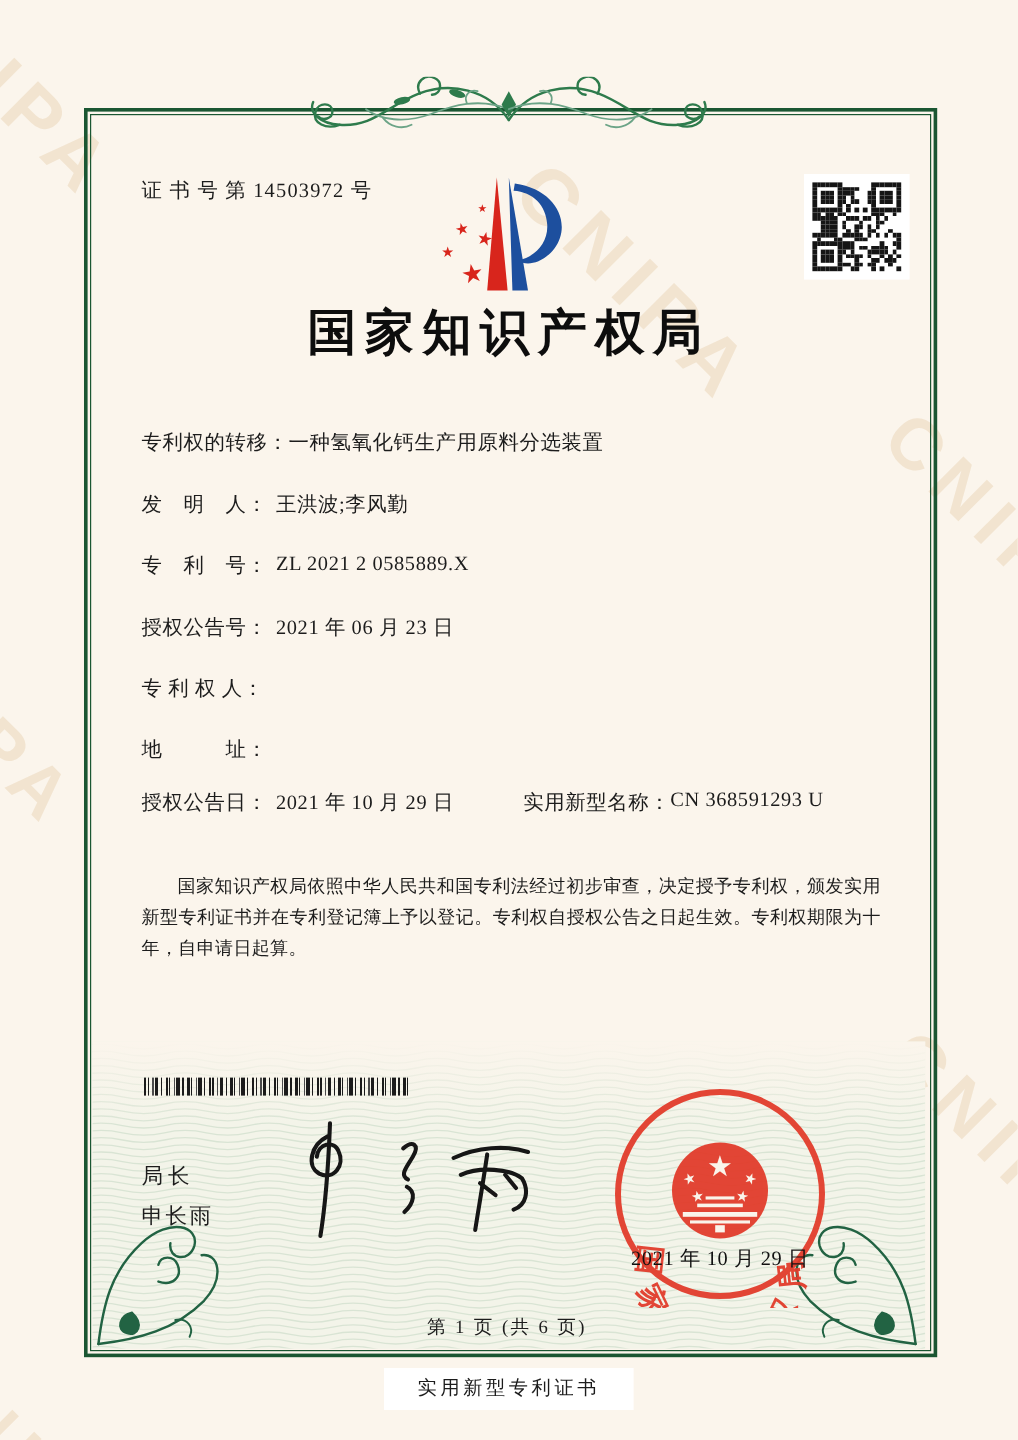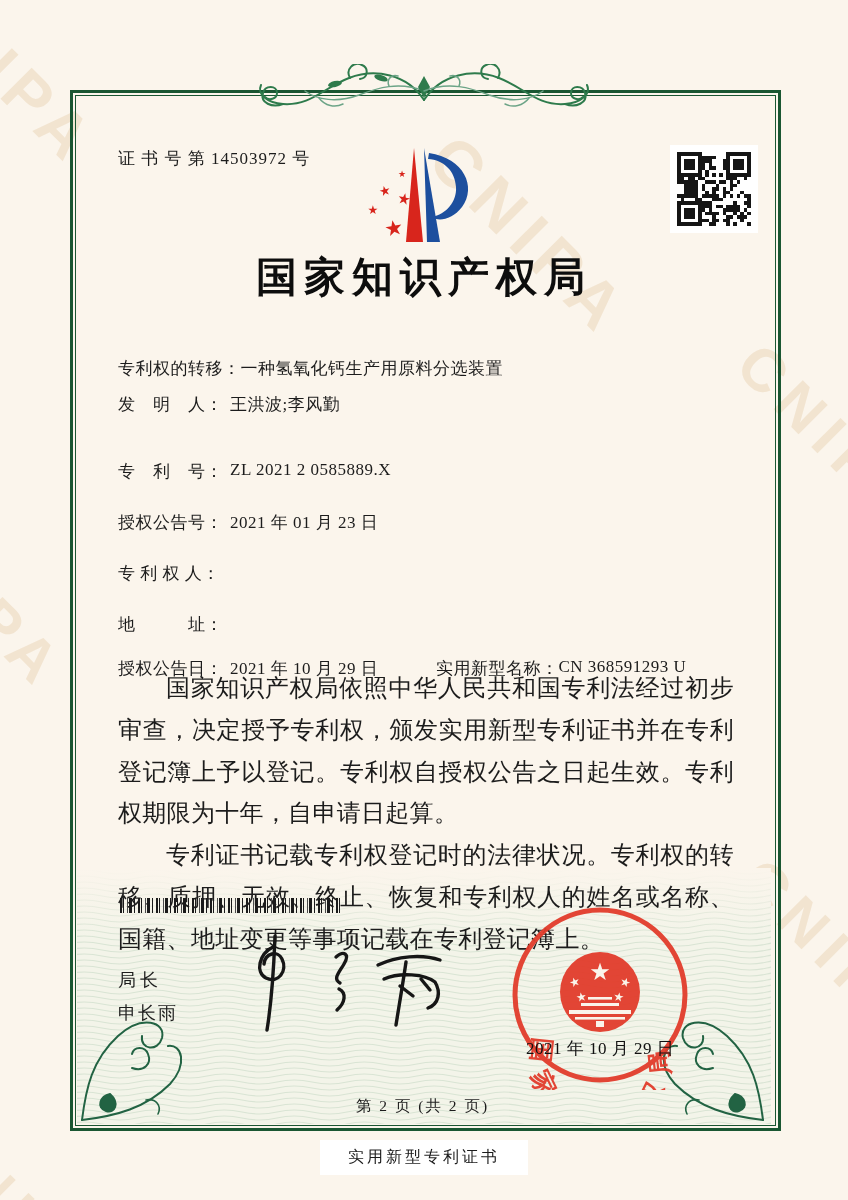--- a/index.html
+++ b/index.html
@@ -22,21 +22,21 @@
   
   .waves{position:absolute;left:77px;top:868px;width:694px;height:256px;overflow:hidden;background:#f3f4e9;z-index:1}
   .waves-fade{position:absolute;left:77px;top:868px;width:694px;height:70px;background:linear-gradient(#fbf5ec,rgba(251,245,236,0));z-index:2}
   
   .cert-no{left:118px;top:147px;font-size:17px;letter-spacing:1px;z-index:5}
   .doc-title{left:0;width:848px;top:250px;text-align:center;font-size:41px;font-weight:700;letter-spacing:7px;color:#0d0d0d;z-index:5}
   .field-row{position:absolute;left:118px;width:614px;display:flex;font-size:17px;letter-spacing:.5px;z-index:5;white-space:nowrap}
   .flabel{flex:0 0 auto;min-width:112px}
   .fvalue{flex:0 0 auto}
   .grant-no{position:absolute;left:318px;top:0;display:flex;white-space:nowrap}
-  .paras{left:118px;top:668px;width:616px;font-size:24px;line-height:1.74;text-align:justify;z-index:5}
+  .paras{left:118px;top:726px;width:616px;font-size:15px;line-height:1.74;text-align:justify;z-index:5}
   .paras p{margin:0;text-indent:2em;letter-spacing:.3px}
   .barcode{left:120px;top:898px;width:222px;height:15px;z-index:5;
     background:repeating-linear-gradient(90deg,
       #1b1b1b 0 2px,transparent 2px 3px,#1b1b1b 3px 4px,transparent 4px 7px,
       #4a4a4a 7px 8px,transparent 8px 9px,#1b1b1b 9px 12px,transparent 12px 14px,
       #1b1b1b 14px 15px,transparent 15px 18px)}
   .sig-role{left:118px;top:968px;font-size:18px;font-family:"Liberation Sans","DejaVu Sans",sans-serif;letter-spacing:4px;z-index:5}
   .sig-name{left:118px;top:1001px;font-size:18px;font-family:"Liberation Sans","DejaVu Sans",sans-serif;letter-spacing:2px;z-index:5}
   .signature-svg{left:240px;top:933px;z-index:5}
   .seal-svg{left:505px;top:900px;z-index:6;opacity:.94}
@@ -360,50 +360,49 @@
     <i style="left:56.38px;top:70.48px;width:3.52px;height:3.52px"></i>
     <i style="left:70.48px;top:70.48px;width:3.52px;height:3.52px"></i>
   </div>
 
 <div class="abs doc-title">国家知识产权局</div>
 
 <div class="field-row" style="top:357px">
   <span class="flabel">专利权的转移：</span>
   <span class="fvalue">一种氢氧化钙生产用原料分选装置</span>
 </div>
-<div class="field-row" style="top:393px">
+<div class="field-row" style="top:409px">
   <span class="flabel">发　明　人：</span>
   <span class="fvalue">王洪波;李风勤</span>
 </div>
 <div class="field-row" style="top:460px">
   <span class="flabel">专　利　号：</span>
   <span class="fvalue">ZL 2021 2 0585889.X</span>
 </div>
 <div class="field-row" style="top:511px">
   <span class="flabel">授权公告号：</span>
-  <span class="fvalue">2021 年 01 月 23 日</span>
+  <span class="fvalue">2021 年 06 月 23 日</span>
 </div>
 <div class="field-row" style="top:562px">
   <span class="flabel">专 利 权 人：</span>
 </div>
 <div class="field-row" style="top:613px">
   <span class="flabel">地　　　址：</span>
 </div>
 <div class="field-row" style="top:657px">
   <span class="flabel">授权公告日：</span>
   <span class="fvalue">2021 年 10 月 29 日</span>
   <span class="grant-no">
     <span>实用新型名称：</span>
     <span>CN 368591293 U</span>
   </span>
 </div>
 
 <div class="abs paras">
   <p>国家知识产权局依照中华人民共和国专利法经过初步审查，决定授予专利权，颁发实用新型专利证书并在专利登记簿上予以登记。专利权自授权公告之日起生效。专利权期限为十年，自申请日起算。</p>
-  <p>专利证书记载专利权登记时的法律状况。专利权的转移、质押、无效、终止、恢复和专利权人的姓名或名称、国籍、地址变更等事项记载在专利登记簿上。</p>
 </div>
 
 <div class="abs barcode"></div>
 
 <div class="abs sig-role">局长</div>
 <div class="abs sig-name">申长雨</div>
 
 <svg class="abs signature-svg" width="205" height="102" viewBox="0 0 205 102">
   <g stroke="#161616" fill="none" stroke-width="3.4" stroke-linecap="round" stroke-linejoin="round">
     <path d="M33,14 C19,21 15,39 26,45 C38,51 48,38 42,26 C38,17 25,20 24,31"></path>
@@ -437,14 +436,14 @@
       <rect x="83" y="97" width="24" height="2.6"></rect>
       <rect x="76" y="103" width="38" height="3"></rect>
       <rect x="64" y="110" width="62" height="4"></rect>
       <rect x="70" y="117" width="50" height="2.6"></rect>
       <rect x="91" y="121" width="8" height="6"></rect>
     </g>
   </g>
 </svg>
 <div class="abs seal-date">2021 年 10 月 29 日</div>
 
-<div class="abs page-info">第 2 页 (共 2 页)</div>
+<div class="abs page-info">第 1 页 (共 6 页)</div>
 <div class="abs note-box">实用新型专利证书</div>
 
 </body></html>

